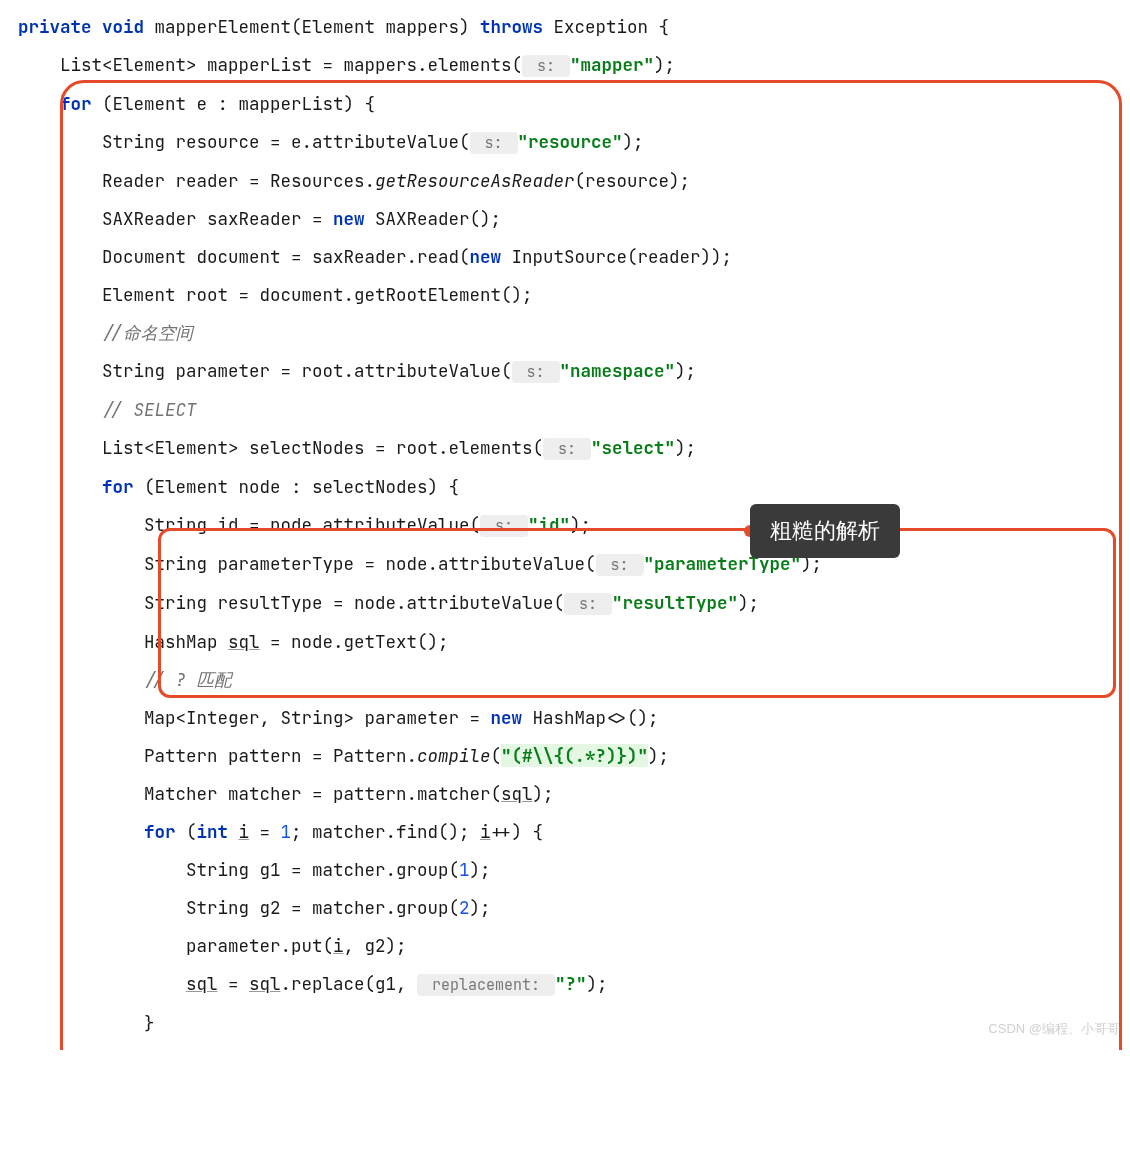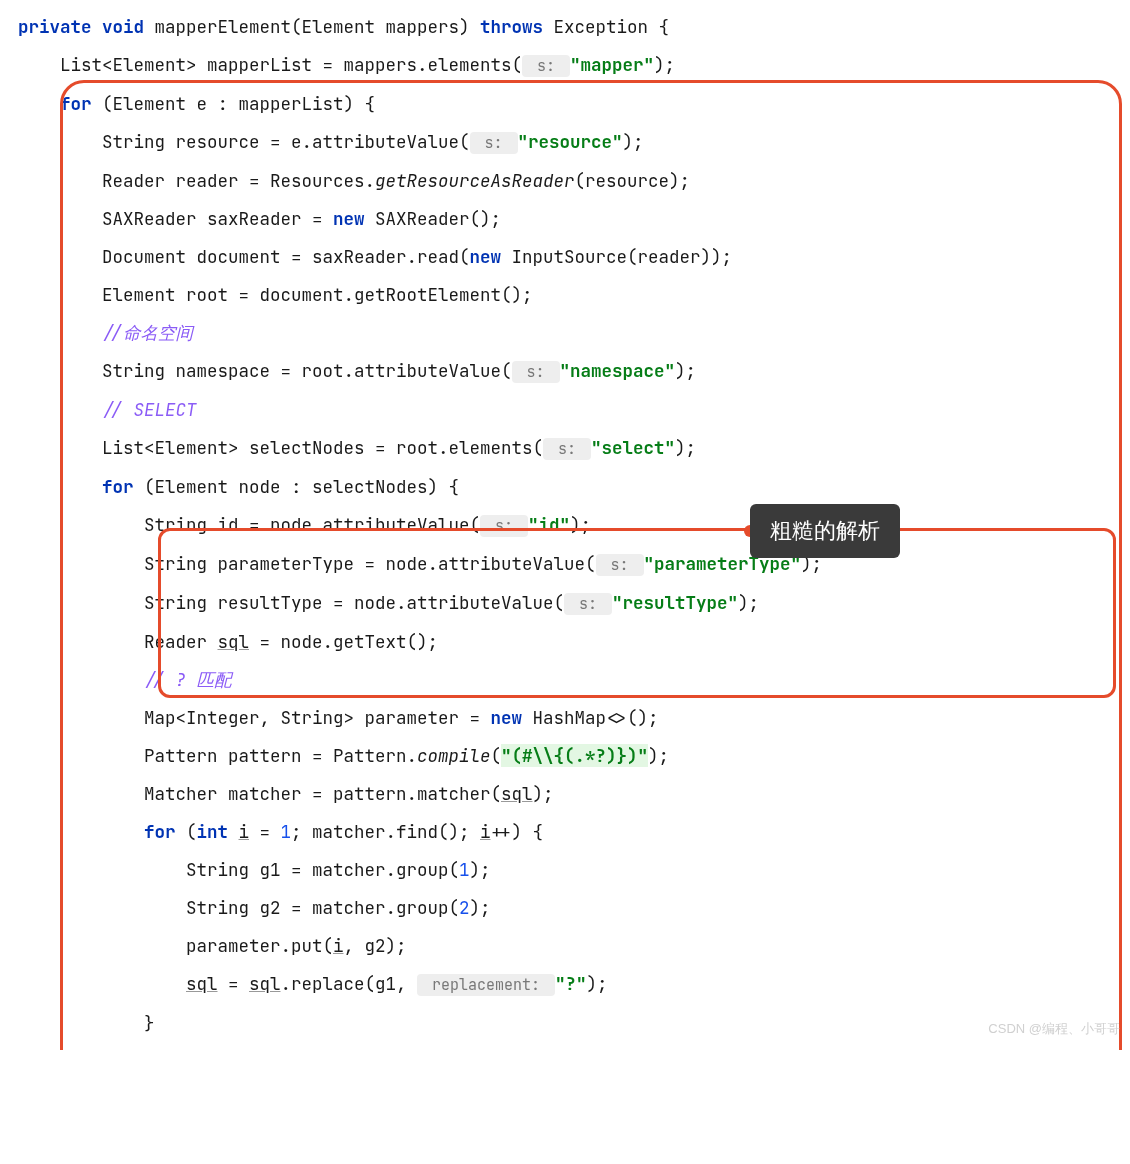--- a/index.html
+++ b/index.html
@@ -9,21 +9,21 @@
       line-height: 38px;
       background: #ffffff;
       color: #1a1a1a;
       padding: 8px 0 8px 18px;
       position: relative;
       width: 1130px;
     }
     .line { white-space: pre; position: relative; }
     .kw { color: #0033B3; font-weight: bold; margin-top: 12px; }
     .str { color: #067D17; font-weight: bold; }
-    .comment { color: #8b5cf6; font-style: italic; }
+    .comment { color: #737373; font-style: italic; }
     .hint {
       background: #eeeeee;
       color: #787878;
       border-radius: 4px;
       padding: 1px 6px;
       font-size: 15px;
       font-style: normal;
     }
     .hinthl { background: #e3f7e3; }
     .ital { font-style: italic; }
@@ -84,29 +84,29 @@
 
 <div class="line"><span class="kw">private void</span><span> mapperElement(Element mappers) </span><span class="kw">throws</span><span> Exception {</span></div>
 <div class="line"><span>    List&lt;Element&gt; mapperList = mappers.elements(</span><span class="hint"> s: </span><span class="str">"mapper"</span><span>);</span></div>
 <div class="line">    <span class="kw">for</span><span> (Element e : mapperList) {</span></div>
 <div class="line"><span>        String resource = e.attributeValue(</span><span class="hint"> s: </span><span class="str">"resource"</span><span>);</span></div>
 <div class="line"><span>        Reader reader = Resources.</span><span class="ital">getResourceAsReader</span><span>(resource);</span></div>
 <div class="line"><span>        SAXReader saxReader = </span><span class="kw">new</span><span> SAXReader();</span></div>
 <div class="line"><span>        Document document = saxReader.read(</span><span class="kw">new</span><span> InputSource(reader));</span></div>
 <div class="line"><span>        Element root = document.getRootElement();</span></div>
 <div class="line"><span>        </span><span class="comment">//命名空间</span></div>
-<div class="line"><span>        String namespace = root.attributeValue(</span><span class="hint"> s: </span><span class="str">"namespace"</span><span>);</span></div>
+<div class="line"><span>        String parameter = root.attributeValue(</span><span class="hint"> s: </span><span class="str">"namespace"</span><span>);</span></div>
 <div class="line"><span></span></div>
 <div class="line"><span>        </span><span class="comment">// SELECT</span></div>
 <div class="line"><span>        List&lt;Element&gt; selectNodes = root.elements(</span><span class="hint"> s: </span><span class="str">"select"</span><span>);</span></div>
 <div class="line"><span>        </span><span class="kw">for</span><span> (Element node : selectNodes) {</span></div>
 <div class="line"><span>            String id = node.attributeValue(</span><span class="hint"> s: </span><span class="str">"id"</span><span>);</span></div>
 <div class="line"><span>            String parameterType = node.attributeValue(</span><span class="hint"> s: </span><span class="str">"parameterType"</span><span>);</span></div>
 <div class="line"><span>            String resultType = node.attributeValue(</span><span class="hint"> s: </span><span class="str">"resultType"</span><span>);</span></div>
-<div class="line"><span>            Reader </span><span class="underline">sql</span><span> = node.getText();</span></div>
+<div class="line"><span>            HashMap </span><span class="underline">sql</span><span> = node.getText();</span></div>
 <div class="line"><span></span></div>
 <div class="line"><span>            </span><span class="comment">// ? 匹配</span></div>
 <div class="line"><span>            Map&lt;Integer, String&gt; parameter = </span><span class="kw">new</span><span> HashMap&lt;&gt;();</span></div>
 <div class="line"><span>            Pattern pattern = Pattern.</span><span class="ital">compile</span><span>(</span><span class="str hinthl">"(#\\{(.*?)})"</span><span>);</span></div>
 <div class="line"><span>            Matcher matcher = pattern.matcher(</span><span class="underline">sql</span><span>);</span></div>
 <div class="line"><span>            </span><span class="kw">for</span><span> (</span><span class="kw">int</span><span> </span><span class="underline">i</span><span> = </span><span style="color:#1750EB">1</span><span>; matcher.find(); </span><span class="underline">i</span><span>++) {</span></div>
 <div class="line"><span>                String g1 = matcher.group(</span><span style="color:#1750EB">1</span><span>);</span></div>
 <div class="line"><span>                String g2 = matcher.group(</span><span style="color:#1750EB">2</span><span>);</span></div>
 <div class="line"><span>                parameter.put(</span><span class="underline">i</span><span>, g2);</span></div>
 <div class="line"><span>                </span><span class="underline">sql</span><span> = </span><span class="underline">sql</span><span>.replace(g1, </span><span class="hint"> replacement: </span><span class="str">"?"</span><span>);</span></div>

